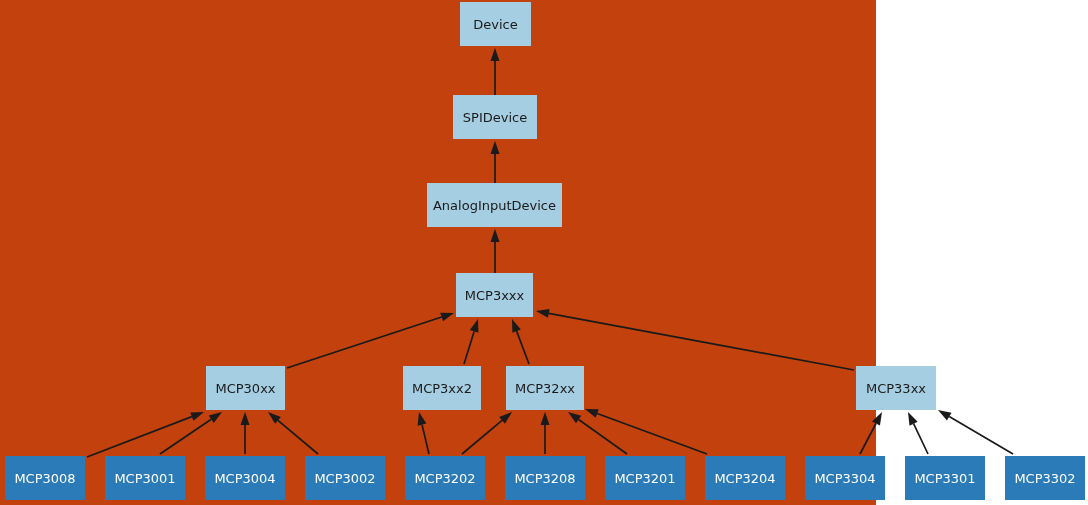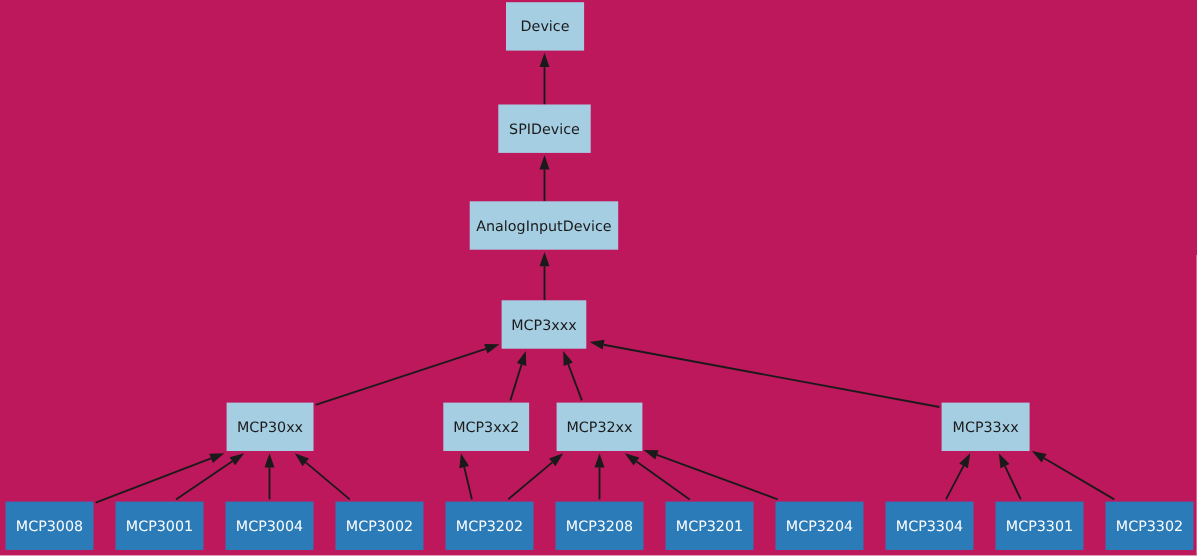--- a/index.html
+++ b/index.html
@@ -8,23 +8,23 @@
     background: #ffffff;
   }
   body {
     width: 1088px;
     height: 505px;
     overflow: hidden;
     font-family: "DejaVu Sans", sans-serif;
   }
   #diagram-root {
     position: relative;
-    width: 1088px;
+    width: 876px;
     height: 505px;
-    background: #be185d;
+    background: #c2410c;
   }
   #uml-svg {
     position: absolute;
     top: 0;
     left: 0;
     width: 1088px;
     height: 505px;
     display: block;
   }
   .node-rect {

